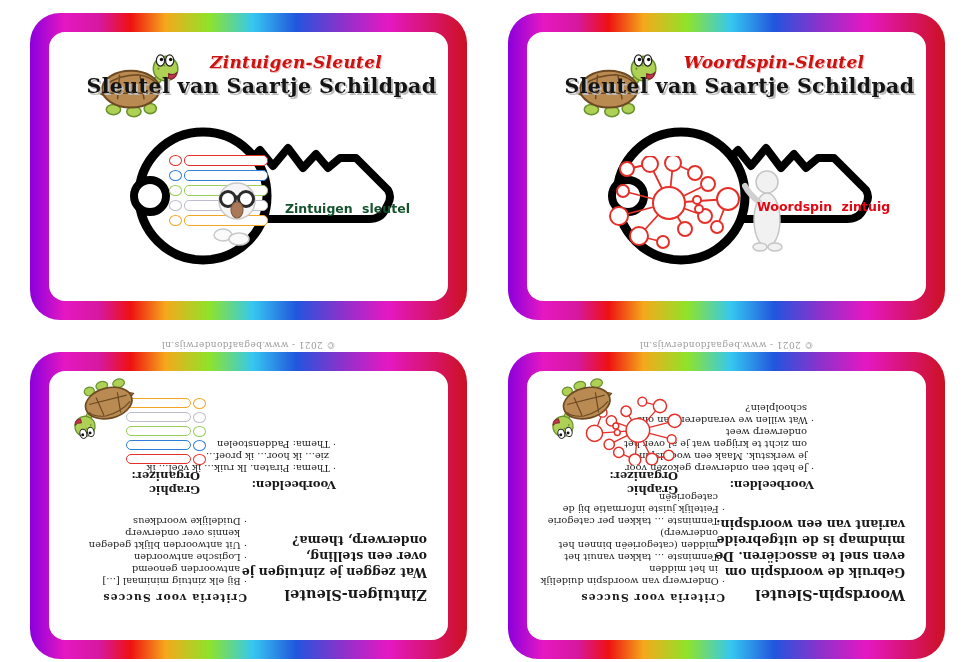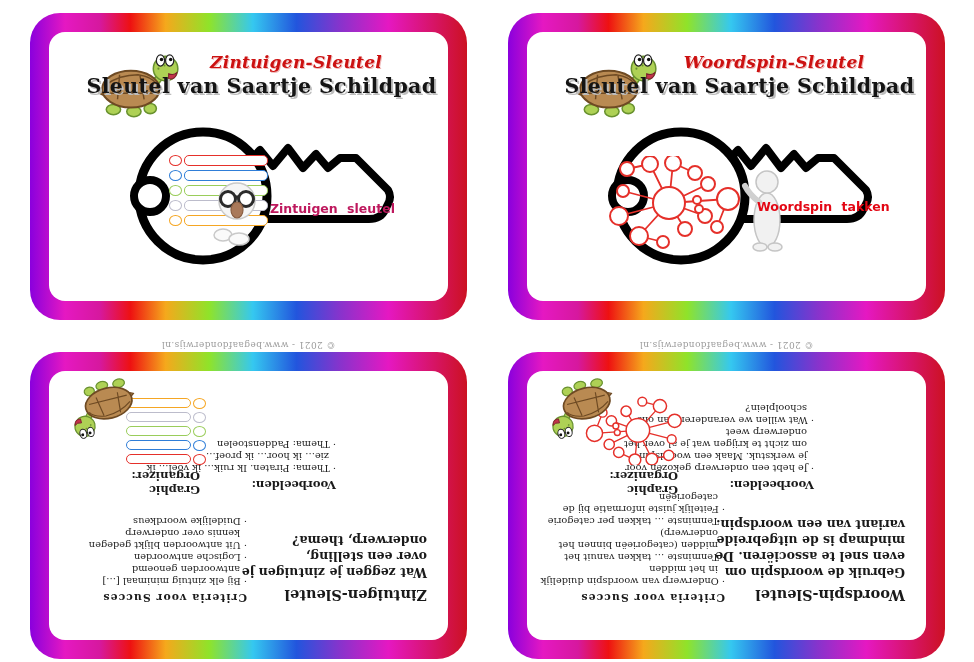--- a/index.html
+++ b/index.html
@@ -29,21 +29,21 @@
     text-shadow:2px 2px 0 #bdbdbd;
   }
   .turtle-front{position:absolute;left:44px;top:20px;width:92px;height:66px;}
 
   
   .key-svg{position:absolute;left:58px;top:92px;width:324px;height:177px;}
   .key-label{
     position:absolute;font-family:"DejaVu Sans",sans-serif;font-weight:bold;
     font-size:12.5px;word-spacing:5px;white-space:nowrap;
   }
-  #card-tl .key-label{left:221px;top:169px;color:#be185d;}
+  #card-tl .key-label{left:236px;top:169px;color:#14532d;}
   #card-tr .key-label{left:230px;top:167px;color:#e30613;}
 
   
   .sense-rows{display:flex;flex-direction:column;gap:4px;}
   .front-senses{position:absolute;left:120px;top:123px;width:99px;}
   .sense-row{display:flex;align-items:center;gap:2px;}
   .sense-icon{width:11px;height:9px;border:1.6px solid;border-radius:50%;background:#fff;flex:0 0 auto;}
   .sense-box{flex:1;height:9px;border:1.6px solid;border-radius:5px;background:#fff;}
   .sense-rows.small{width:80px;gap:3px;margin:4px 0 0 6px;}
   .sense-rows.small .sense-box{height:8px;}
@@ -197,21 +197,21 @@
     <div class="front-title">Sleutel van Saartje Schildpad</div>
     <svg class="key-svg" viewBox="0 0 324 177">
         <use href="#keyshape"></use>
       </svg>
     <svg class="web-front" viewBox="0 0 136 95">
         <use href="#wordweb"></use>
       </svg>
     <svg class="figure-standing" viewBox="0 0 56 82">
         <use href="#standingman"></use>
       </svg>
-    <div class="key-label">Woordspin takken</div>
+    <div class="key-label">Woordspin zintuig</div>
   </div>
 </div>
 
 <div class="card back" id="card-bl">
   <div class="card-inner">
     <div class="bk-title">
       <div class="bk-title-name">Zintuigen-Sleutel</div>
       <div class="bk-title-desc">Wat zeggen je zintuigen je over een stelling, onderwerp, thema?</div>
     </div>
     <div class="bk-criteria">

